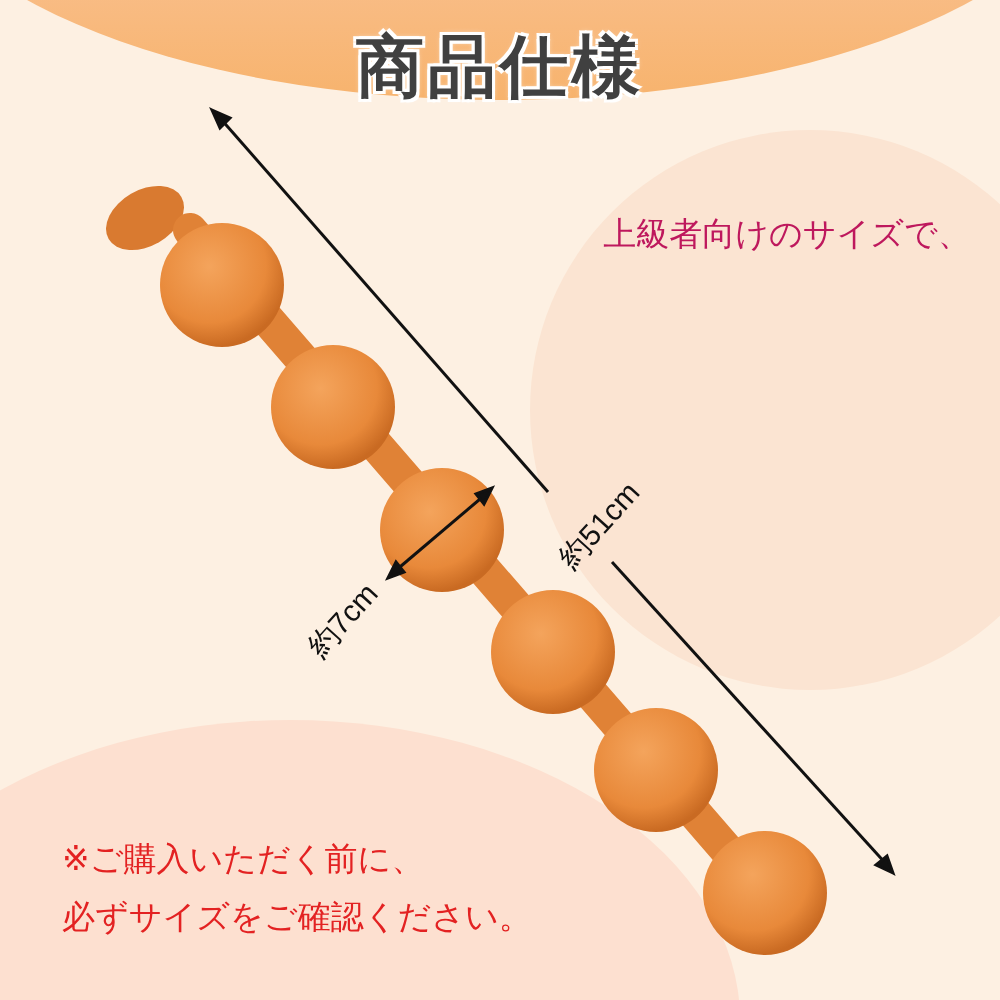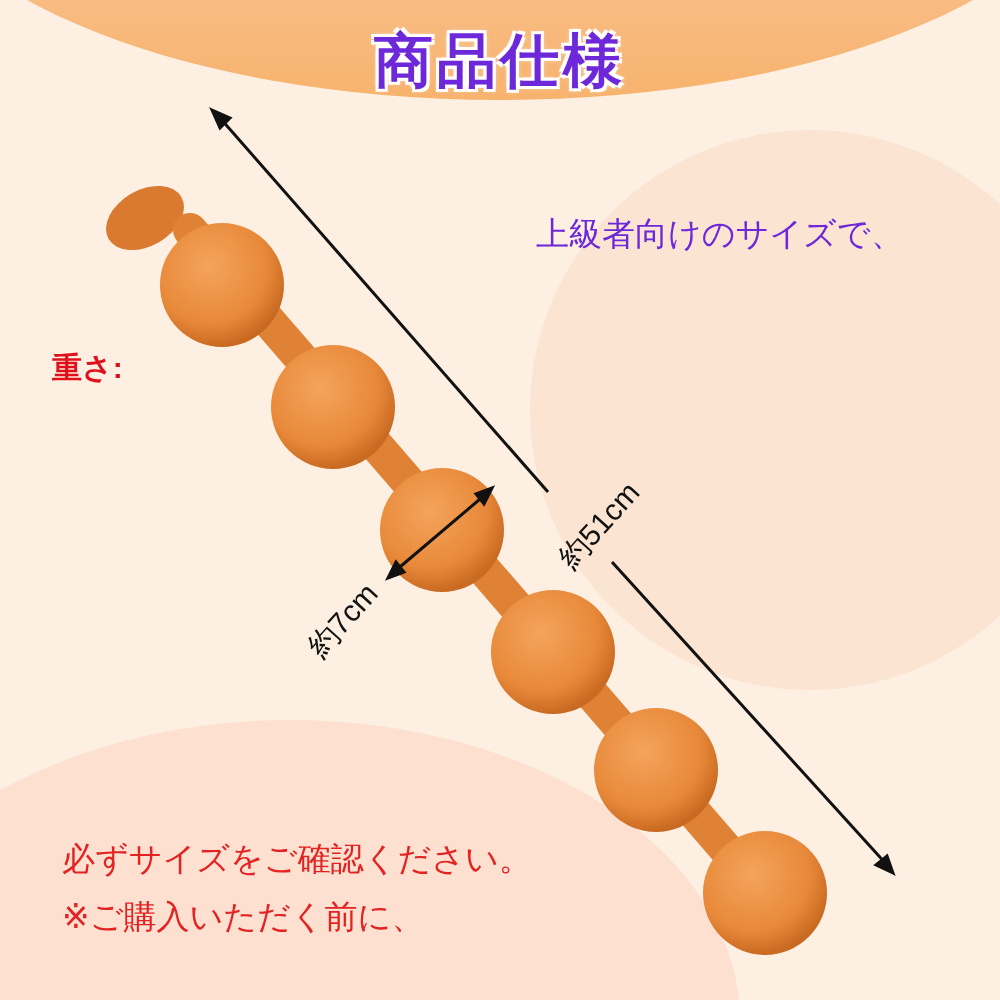--- a/index.html
+++ b/index.html
@@ -16,27 +16,27 @@
     .right-circle {
       position: absolute; left: 530px; top: 130px; width: 560px; height: 560px;
       border-radius: 50%; background: #fbe4d2;
     }
     .bottom-circle {
       position: absolute; left: -160px; top: 720px; width: 900px; height: 600px;
       border-radius: 50%; background: #fde0d0;
     }
     .title {
       position: absolute; left: 0; top: 22px; width: 1000px; text-align: center;
-      font-family: "DejaVu Serif", serif; font-weight: bold; font-size: 59px;
-      color: #6d28d9; letter-spacing: 4px;
+      font-family: "DejaVu Serif", serif; font-weight: bold; font-size: 68px;
+      color: #404040; letter-spacing: 4px;
       text-shadow: 0 0 6px #fff, 3px 3px 0 #fff, -3px -3px 0 #fff, 3px -3px 0 #fff, -3px 3px 0 #fff;
     }
     .notice {
-      position: absolute; left: 536px; top: 205px; width: 390px;
-      font-size: 33px; line-height: 58px; color: #6d28d9;
+      position: absolute; left: 592px; top: 205px; width: 390px;
+      text-align: center; font-size: 33px; line-height: 58px; color: #be185d;
     }
     .weight {
       position: absolute; left: 52px; top: 345px; color: #e0101a;
       font-family: "Liberation Sans", sans-serif; font-weight: bold; font-size: 30px; line-height: 46px;
     }
     .warning {
       position: absolute; left: 62px; top: 830px; color: #e32222;
       font-size: 33px; line-height: 58px;
     }
     .product { position: absolute; left: 0; top: 0; width: 1000px; height: 1000px; }
@@ -52,21 +52,20 @@
 <div class="right-circle"></div>
 <div class="bottom-circle"></div>
 
 <div class="title">商品仕様</div>
 
 <div class="notice">
   <div>上級者向けのサイズで、</div>
 </div>
 
 <div class="weight">
-  <div>重さ:</div>
 </div>
 
 <svg class="product" viewBox="0 0 1000 1000">
   <defs>
     <radialGradient id="ball" cx="40%" cy="35%" r="65%">
       <stop offset="0%" stop-color="#f4a45c"></stop>
       <stop offset="70%" stop-color="#e8893a"></stop>
       <stop offset="100%" stop-color="#c96a22"></stop>
     </radialGradient>
   </defs>
@@ -88,15 +87,15 @@
     <line x1="394" y1="572" x2="486" y2="494"></line>
     <polygon points="388,578 396,562 404,572"></polygon>
     <polygon points="492,488 484,504 476,494"></polygon>
   </g>
 </svg>
 
 <div class="dim-label" style="left:548px; top:505px; transform:rotate(-48deg);">約51cm</div>
 <div class="dim-label" style="left:300px; top:600px; transform:rotate(-48deg);">約7cm</div>
 
 <div class="warning">
+  <div>※ご購入いただく前に、</div>
   <div>必ずサイズをご確認ください。</div>
-  <div>※ご購入いただく前に、</div>
 </div>
 
 </body></html>

